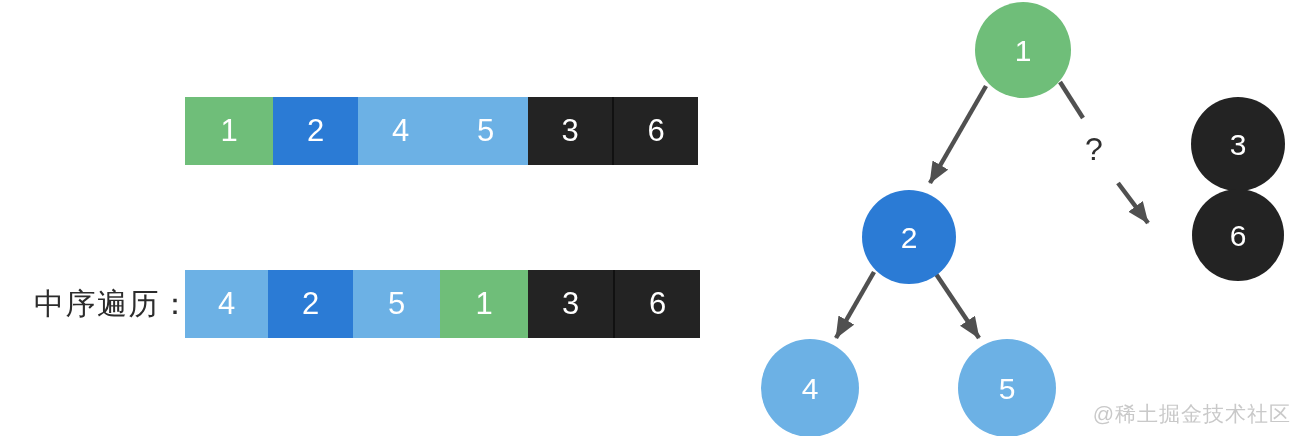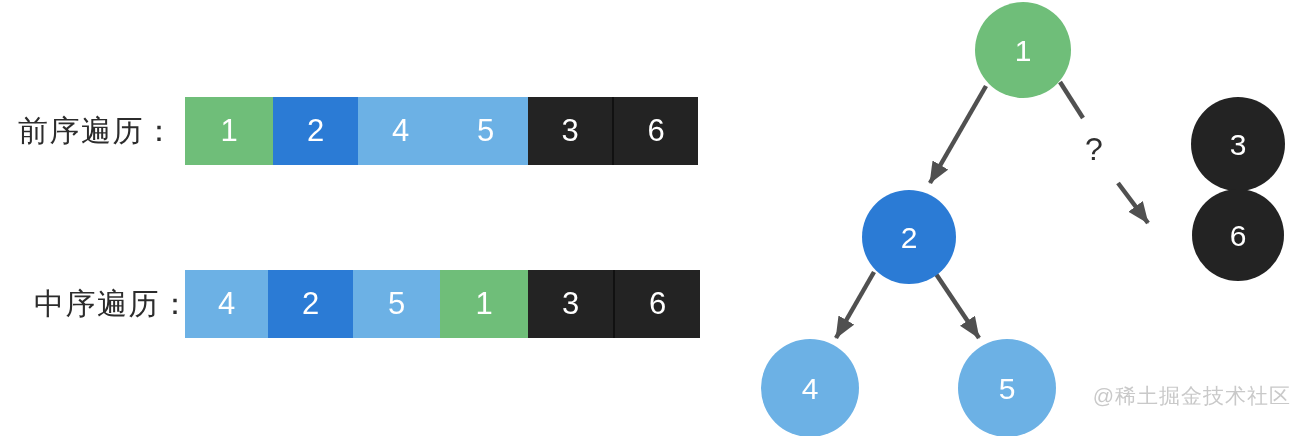--- a/index.html
+++ b/index.html
@@ -17,30 +17,29 @@
     flex:1;display:flex;align-items:center;justify-content:center;
     color:#ffffff;font-size:31px;font-weight:500;
   }
   .seg.divided .digit + .digit{border-left:2px solid rgba(0,0,0,0.5);}
   .tree-svg{position:absolute;left:0;top:0;pointer-events:none;}
   .tree-svg text{font-family:"Liberation Sans","DejaVu Sans",sans-serif;}
   .node-label{fill:#ffffff;font-size:30px;font-weight:500;}
   .question-mark{fill:#2f2f2f;font-size:32px;font-weight:500;}
   .edge{stroke-width:4.5px;fill:none;}
   .watermark{
-    position:absolute;right:8px;bottom:26px;
+    position:absolute;right:8px;bottom:8px;
     font-size:21px;color:#c9c9c9;letter-spacing:1px;white-space:nowrap;margin-left:45px;
   }
 </style>
 </head>
 <body>
 
 <div class="canvas">
 
-  <div class="trav-label" style="top: 131px; color: rgb(44, 44, 44);">前序遍历：</div>
   <div class="trav-bar" style="left: 185px; top: 97px; height: 68px;">
       <div class="seg" style="width: 88px; background: rgb(111, 190, 121);">
         <div class="digit">1</div>
       </div>
       <div class="seg" style="width: 85px; background: rgb(43, 123, 213);">
         <div class="digit">2</div>
       </div>
       <div class="seg" style="width: 170px; background: rgb(108, 177, 229);">
         <div class="digit">4</div>
         <div class="digit">5</div>

